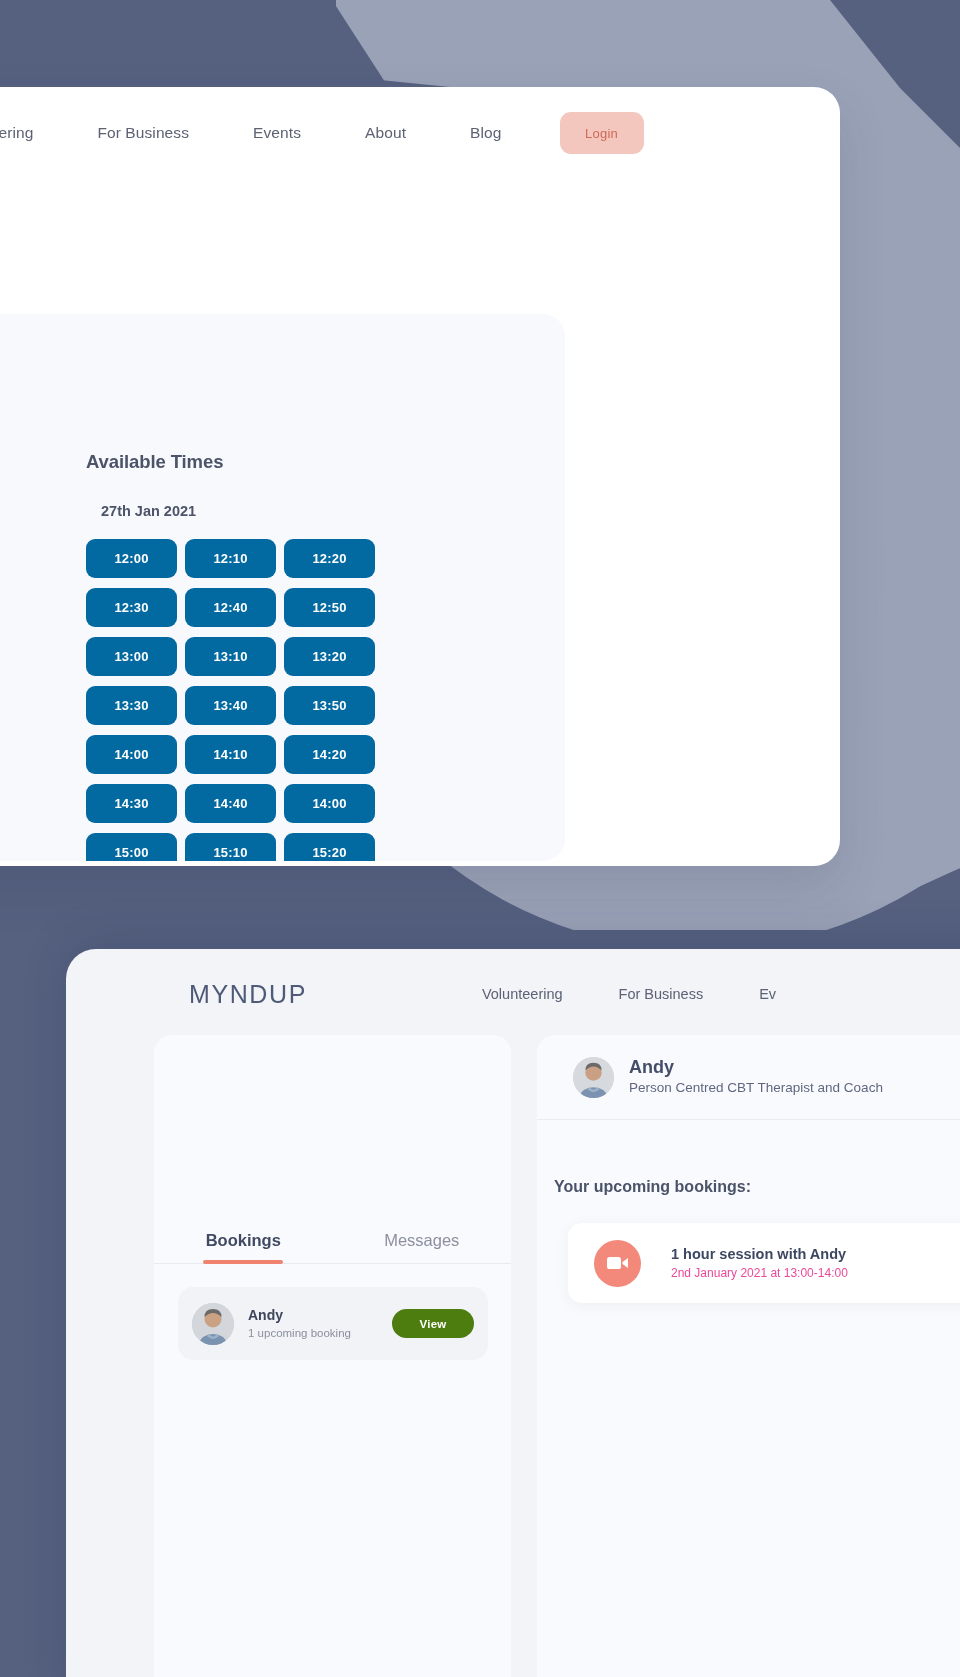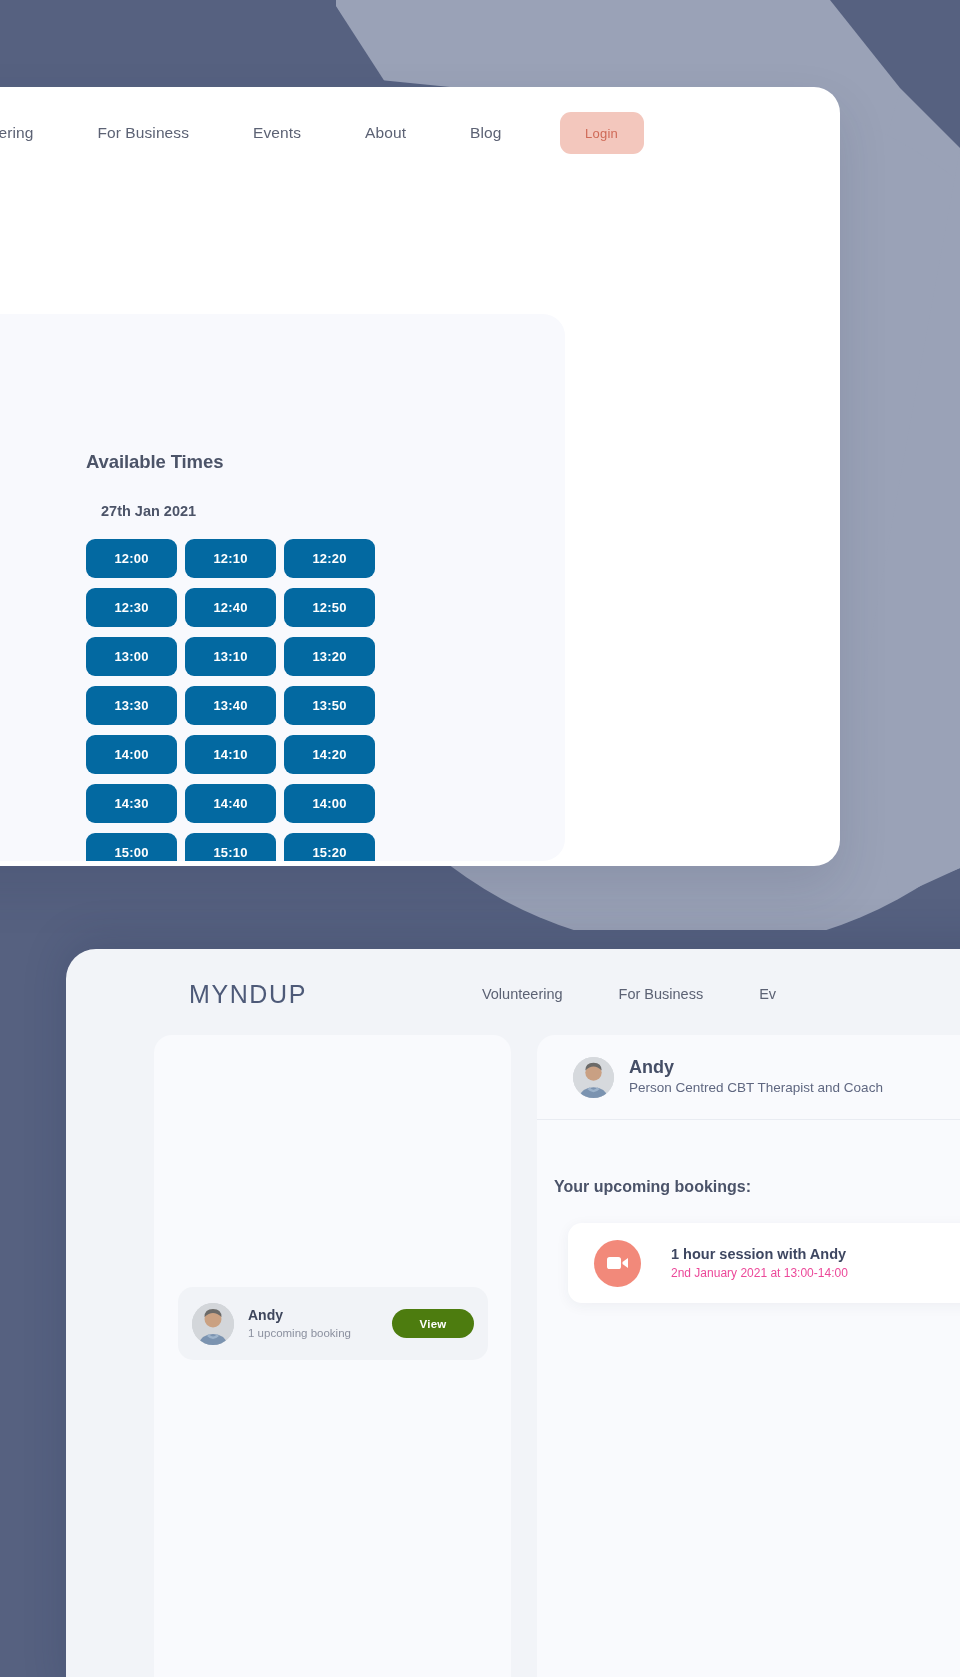--- a/index.html
+++ b/index.html
@@ -254,20 +254,24 @@
       <a class="dash-nav-link" href="#">Volunteering</a>
       <span class="dash-gap"></span>
       <a class="dash-nav-link" href="#">For Business</a>
       <span class="dash-gap"></span>
       <a class="dash-nav-link" href="#">Ev</a>
     </div>
   </nav>
 
   <div class="panel-left">
 
+    <div class="tabs">
+      <div class="tab active">Bookings</div>
+      <div class="tab inactive">Messages</div>
+    </div>
 
     <div class="booking-row">
       <div class="avatar">
         <svg viewBox="0 0 42 42" aria-hidden="true">
           <rect width="42" height="42" fill="#d3d6da"></rect>
           <circle cx="21" cy="16" r="8.5" fill="#caa182"></circle>
           <path d="M12.5 14 q8.5 -8 17 0 q0 -8 -8.5 -8 q-8.5 0 -8.5 8 Z" fill="#6b6a68"></path>
           <path d="M6 42 q3.5 -11 15 -11 q11.5 0 15 11 Z" fill="#7b93b0"></path>
           <path d="M17 31 q4 5 8 0 l2 2 q-6 6 -12 0 Z" fill="#9db3cb"></path>
         </svg>

